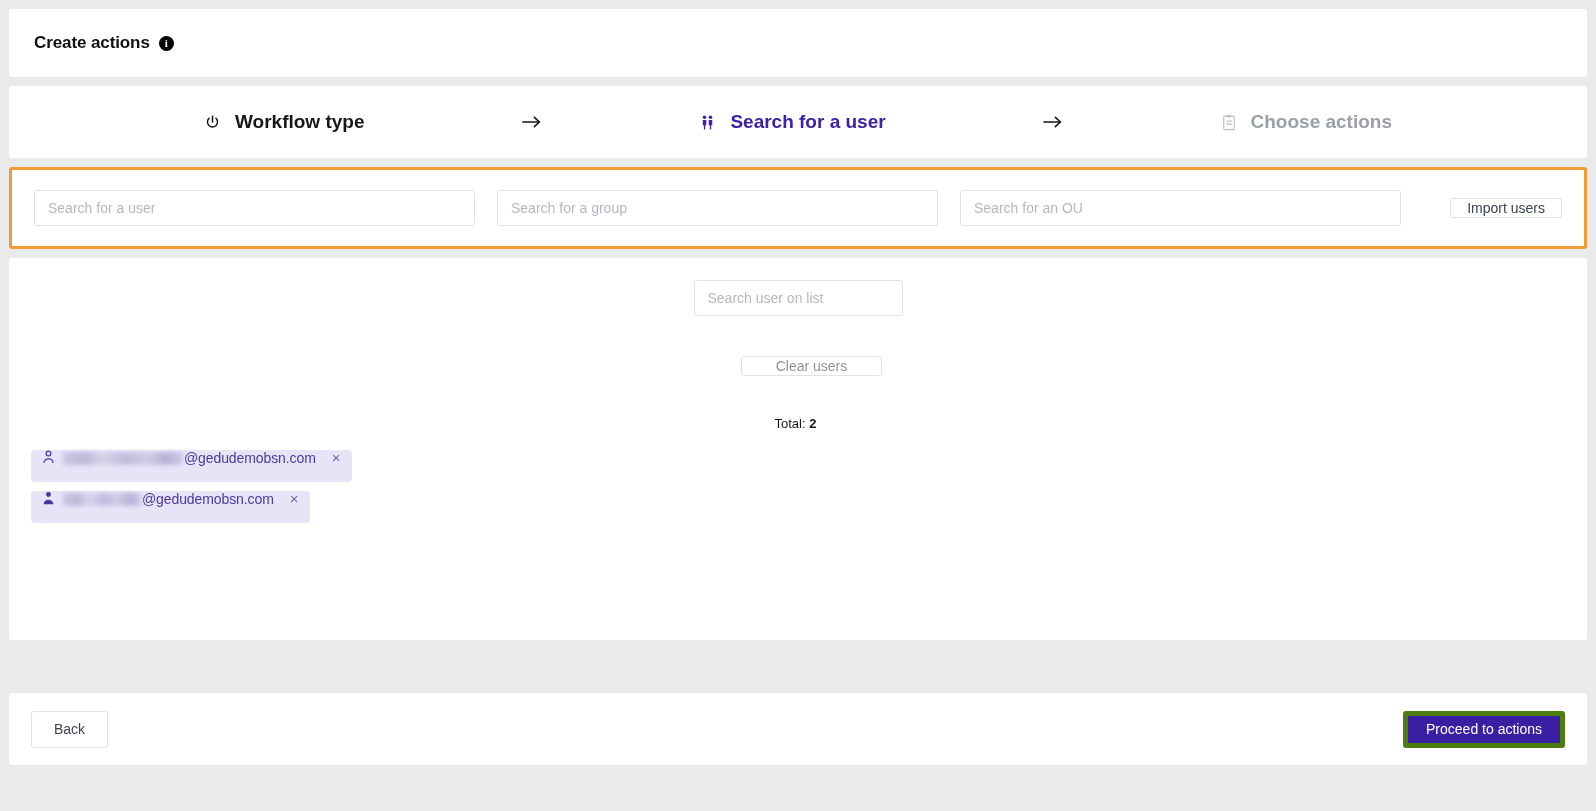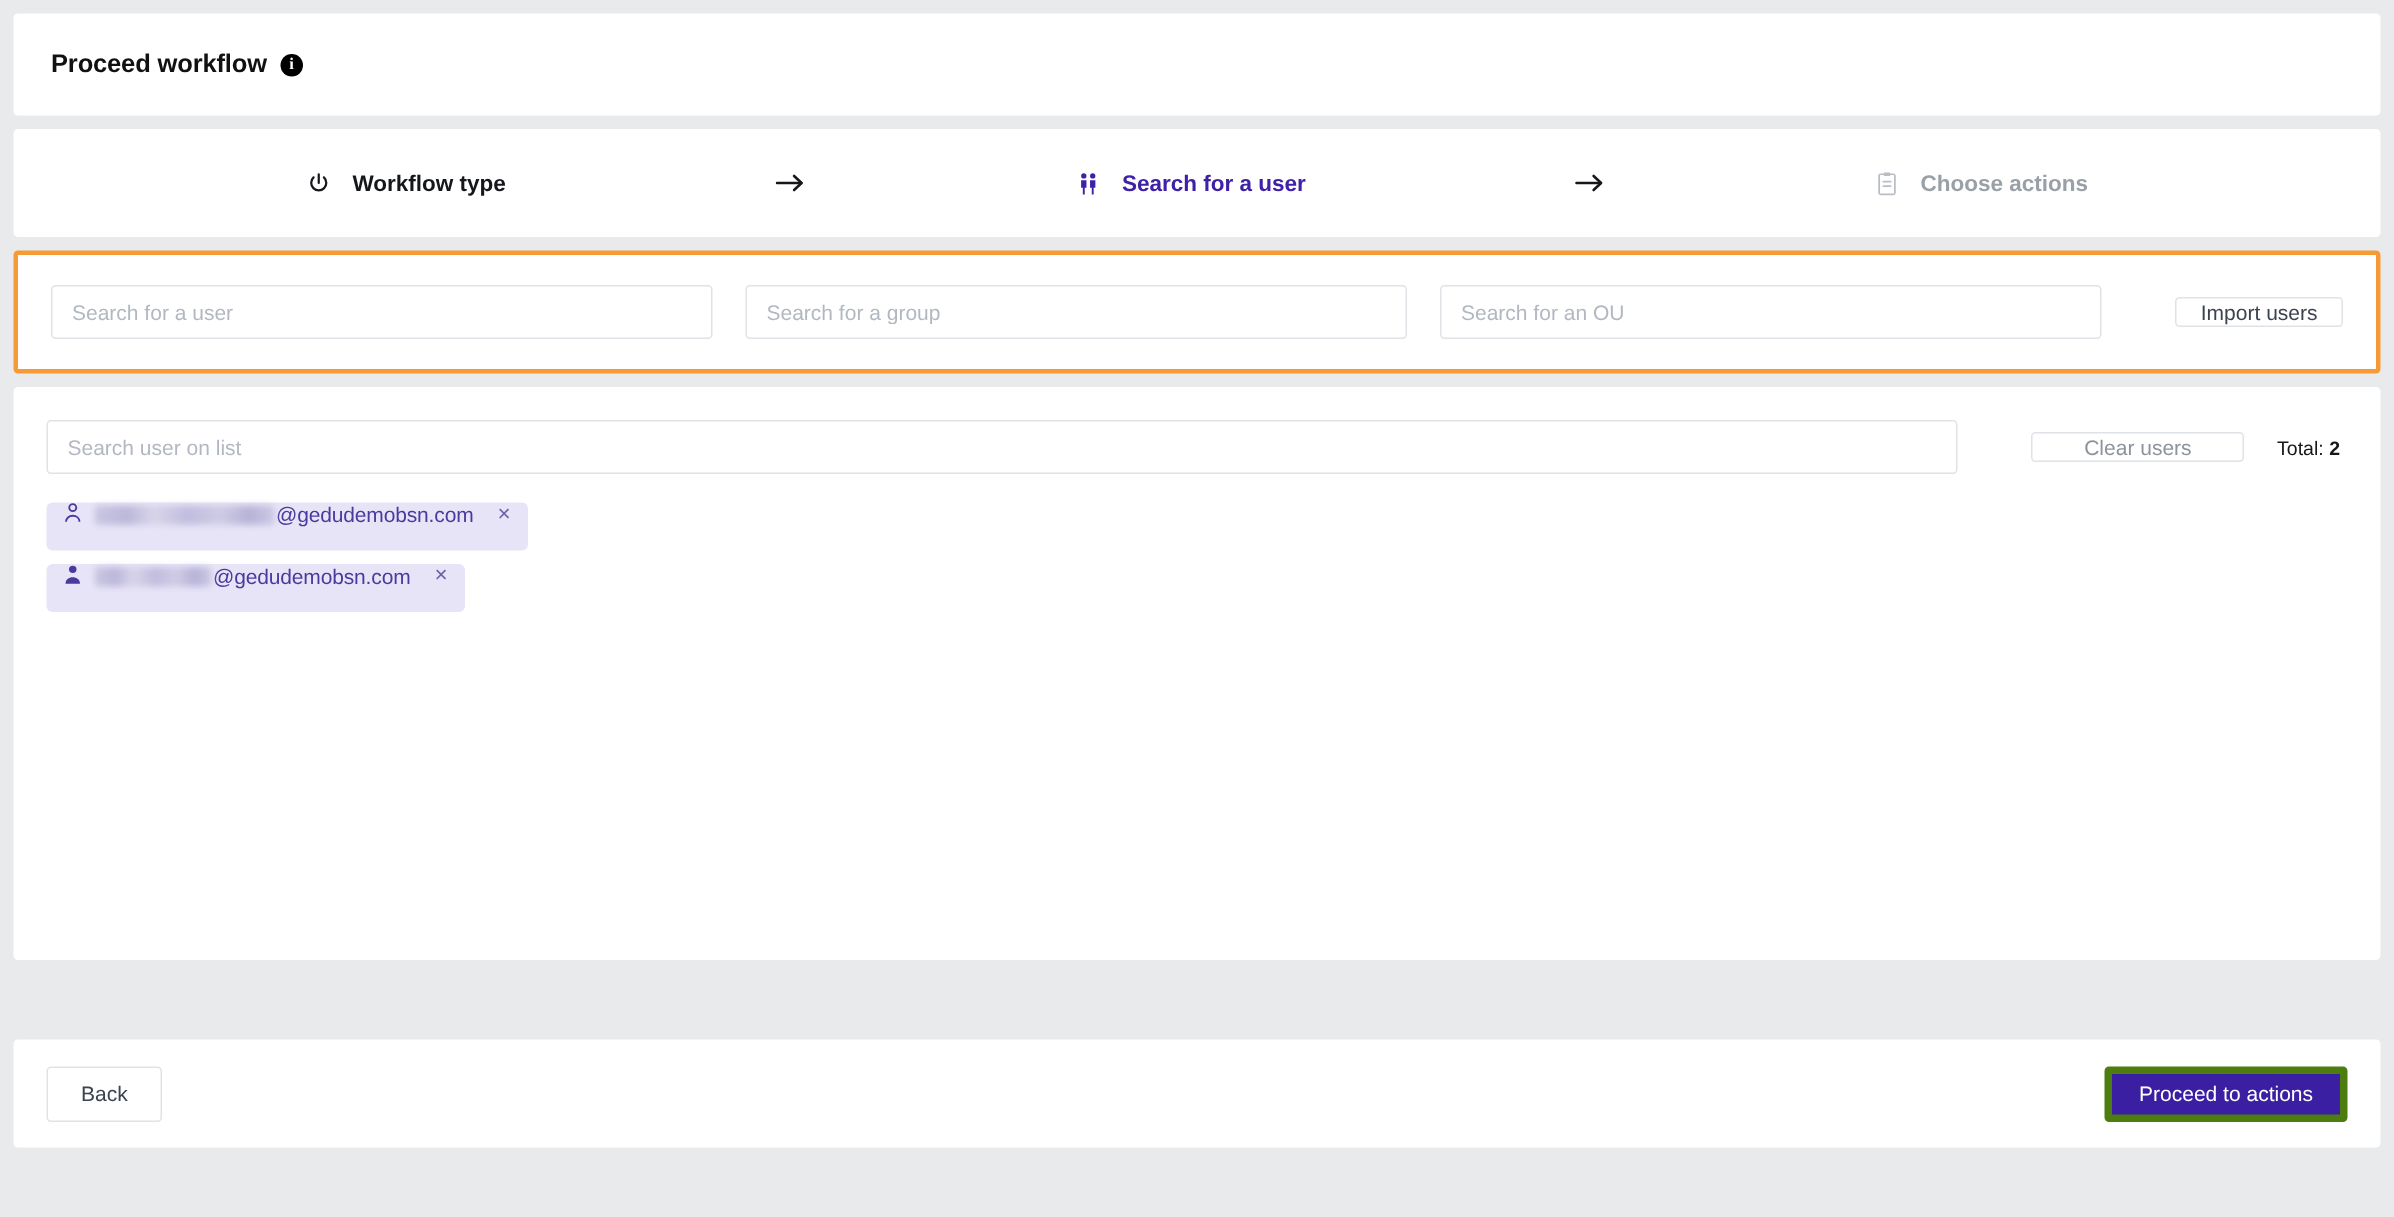--- a/index.html
+++ b/index.html
@@ -68,21 +68,21 @@
     padding-left: 165px;
     padding-right: 165px;
   }
   .step {
     display: flex;
     align-items: center;
     gap: 14px;
     white-space: nowrap;
   }
   .step-label {
-    font-size: 15px;
+    font-size: 19px;
     font-weight: bold;
   }
   .step.done .step-label { color: #15171a; }
   .step.active .step-label { color: #3f20a8; }
   .step.todo .step-label { color: #9aa0a8; }
   .step-arrow {
     flex: 1 1 auto;
     display: flex;
     align-items: center;
     justify-content: center;
@@ -129,21 +129,22 @@
   .btn-import { margin-left: auto; }
 
   
   .list-card {
     height: 382px;
     padding: 22px 22px 0 22px;
   }
   .list-toolbar {
     display: flex;
     align-items: center;
-    gap: 22px;
+    gap: 40px;
+    flex-direction: column;
   }
   .inp-list {
     flex: 1 1 auto;
     height: 36px;
   }
   .btn-clear {
     color: #8d939c;
     padding: 0 34px;
     margin-left: 27px;
   }
@@ -226,21 +227,21 @@
     cursor: pointer;
     font-family: "Liberation Sans", sans-serif;
   }
 </style>
 </head>
 <body>
 
 <div class="page">
 
   <div class="card header-card">
-    <span class="page-title">Proceed workflow</span>
+    <span class="page-title">Create actions</span>
     <span class="info-icon">i</span>
   </div>
 
   <div class="card stepper-card">
     <div class="stepper">
 
       <div class="step done">
         <span class="step-icon">
           <svg class="icon-svg" width="17" height="17" viewBox="0 0 24 24" fill="none" stroke="#16181c" stroke-width="2.1" stroke-linecap="round">
             <path d="M12 3.2 L12 11.2"></path>

